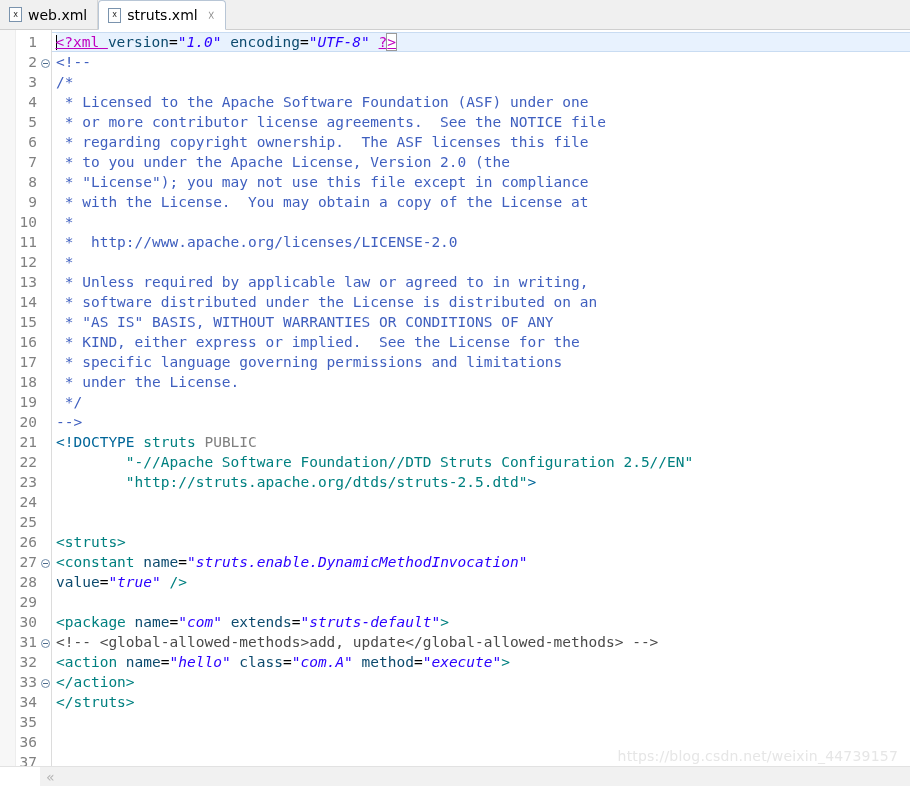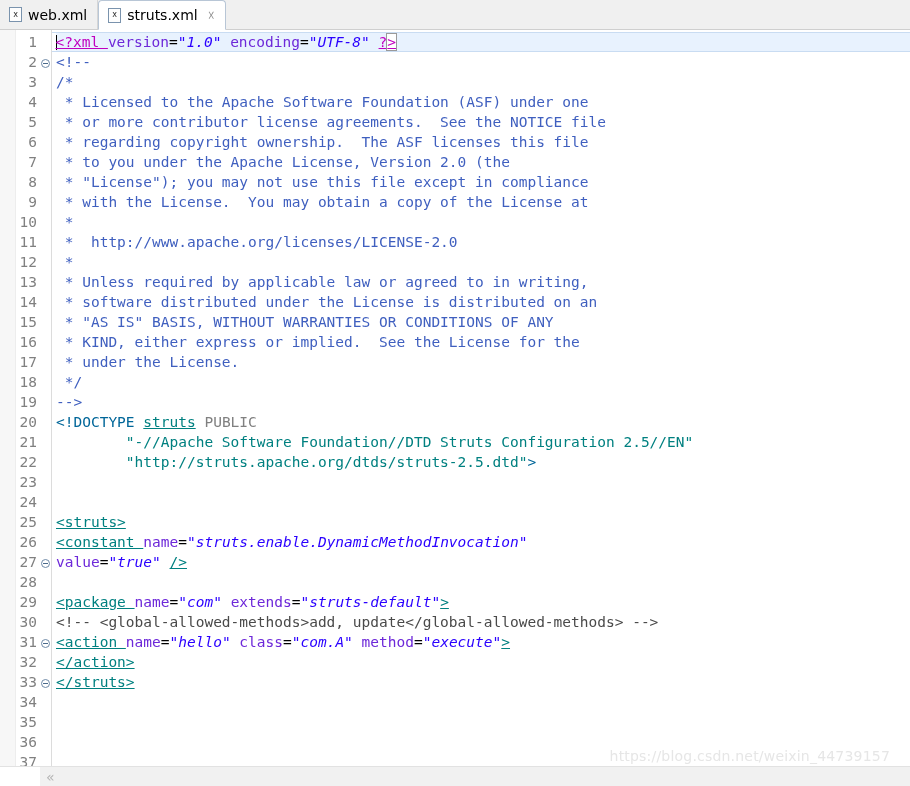--- a/index.html
+++ b/index.html
@@ -157,23 +157,23 @@
     position: absolute;
     left: -4px; right: 0; top: 0; bottom: 0;
     border-top: 1px solid #c9dcf2;
     border-bottom: 1px solid #c9dcf2;
     pointer-events: none;
   }
 
   
   .c-comment   { color: #3f5fbf; }
   .c-pi        { color: #c000c0; text-decoration: underline; }
-  .c-attname   { color: #6d28d9; }
+  .c-attname   { color: #0c4a6e; }
   .c-attval    { color: #2a00ff; font-style: italic; }
-  .c-tag       { color: #008080; text-decoration: underline; }
+  .c-tag       { color: #008080; }
   .c-doctype   { color: #006699; }
   .c-doctypekw { color: #808080; }
   .c-string    { color: #008080; }
   .c-text      { color: #000000; }
   .c-eq        { color: #000000; }
   .c-grey      { color: #4a4a4a; }
 
   .bracket-match {
     outline: 1px solid #9a9a9a;
     background: #ffffff;
@@ -202,21 +202,21 @@
   .bottom-chev {
     color: #b4b4b4;
     font-family: "DejaVu Sans", sans-serif;
     font-size: 14px;
     padding-left: 6px;
     line-height: 1;
   }
 
   .watermark {
     position: absolute;
-    right: 20px;
+    right: 12px;
     bottom: 22px;
     font-family: "DejaVu Sans", sans-serif;
     font-size: 14px;
     color: #e6e6e6;
     letter-spacing: 0.2px;
     user-select: none;
     pointer-events: none;
   }
 </style>
 </head>
@@ -326,20 +326,21 @@
         <div class="cl"><span class="c-comment"> * to you under the Apache License, Version 2.0 (the</span></div>
         <div class="cl"><span class="c-comment"> * "License"); you may not use this file except in compliance</span></div>
         <div class="cl"><span class="c-comment"> * with the License.  You may obtain a copy of the License at</span></div>
         <div class="cl"><span class="c-comment"> *</span></div>
         <div class="cl"><span class="c-comment"> *  http://www.apache.org/licenses/LICENSE-2.0</span></div>
         <div class="cl"><span class="c-comment"> *</span></div>
         <div class="cl"><span class="c-comment"> * Unless required by applicable law or agreed to in writing,</span></div>
         <div class="cl"><span class="c-comment"> * software distributed under the License is distributed on an</span></div>
         <div class="cl"><span class="c-comment"> * "AS IS" BASIS, WITHOUT WARRANTIES OR CONDITIONS OF ANY</span></div>
         <div class="cl"><span class="c-comment"> * KIND, either express or implied.  See the License for the</span></div>
+        <div class="cl"><span class="c-comment"> * specific language governing permissions and limitations</span></div>
         <div class="cl"><span class="c-comment"> * under the License.</span></div>
         <div class="cl"><span class="c-comment"> */</span></div>
         <div class="cl"><span class="c-comment">--&gt;</span></div>
         <div class="cl"><span class="c-doctype">&lt;!DOCTYPE </span><span class="c-tag">struts</span><span class="c-doctypekw"> PUBLIC</span></div>
         <div class="cl"><span class="c-string">        "-//Apache Software Foundation//DTD Struts Configuration 2.5//EN"</span></div>
         <div class="cl"><span class="c-string">        "http://struts.apache.org/dtds/struts-2.5.dtd"</span><span class="c-doctype">&gt;</span></div>
         <div class="cl">&nbsp;</div>
         <div class="cl">&nbsp;</div>
         <div class="cl"><span class="c-tag">&lt;struts&gt;</span></div>
         <div class="cl"><span class="c-tag">&lt;constant </span><span class="c-attname">name</span><span class="c-eq">=</span><span class="c-attval">"struts.enable.DynamicMethodInvocation"</span></div>

